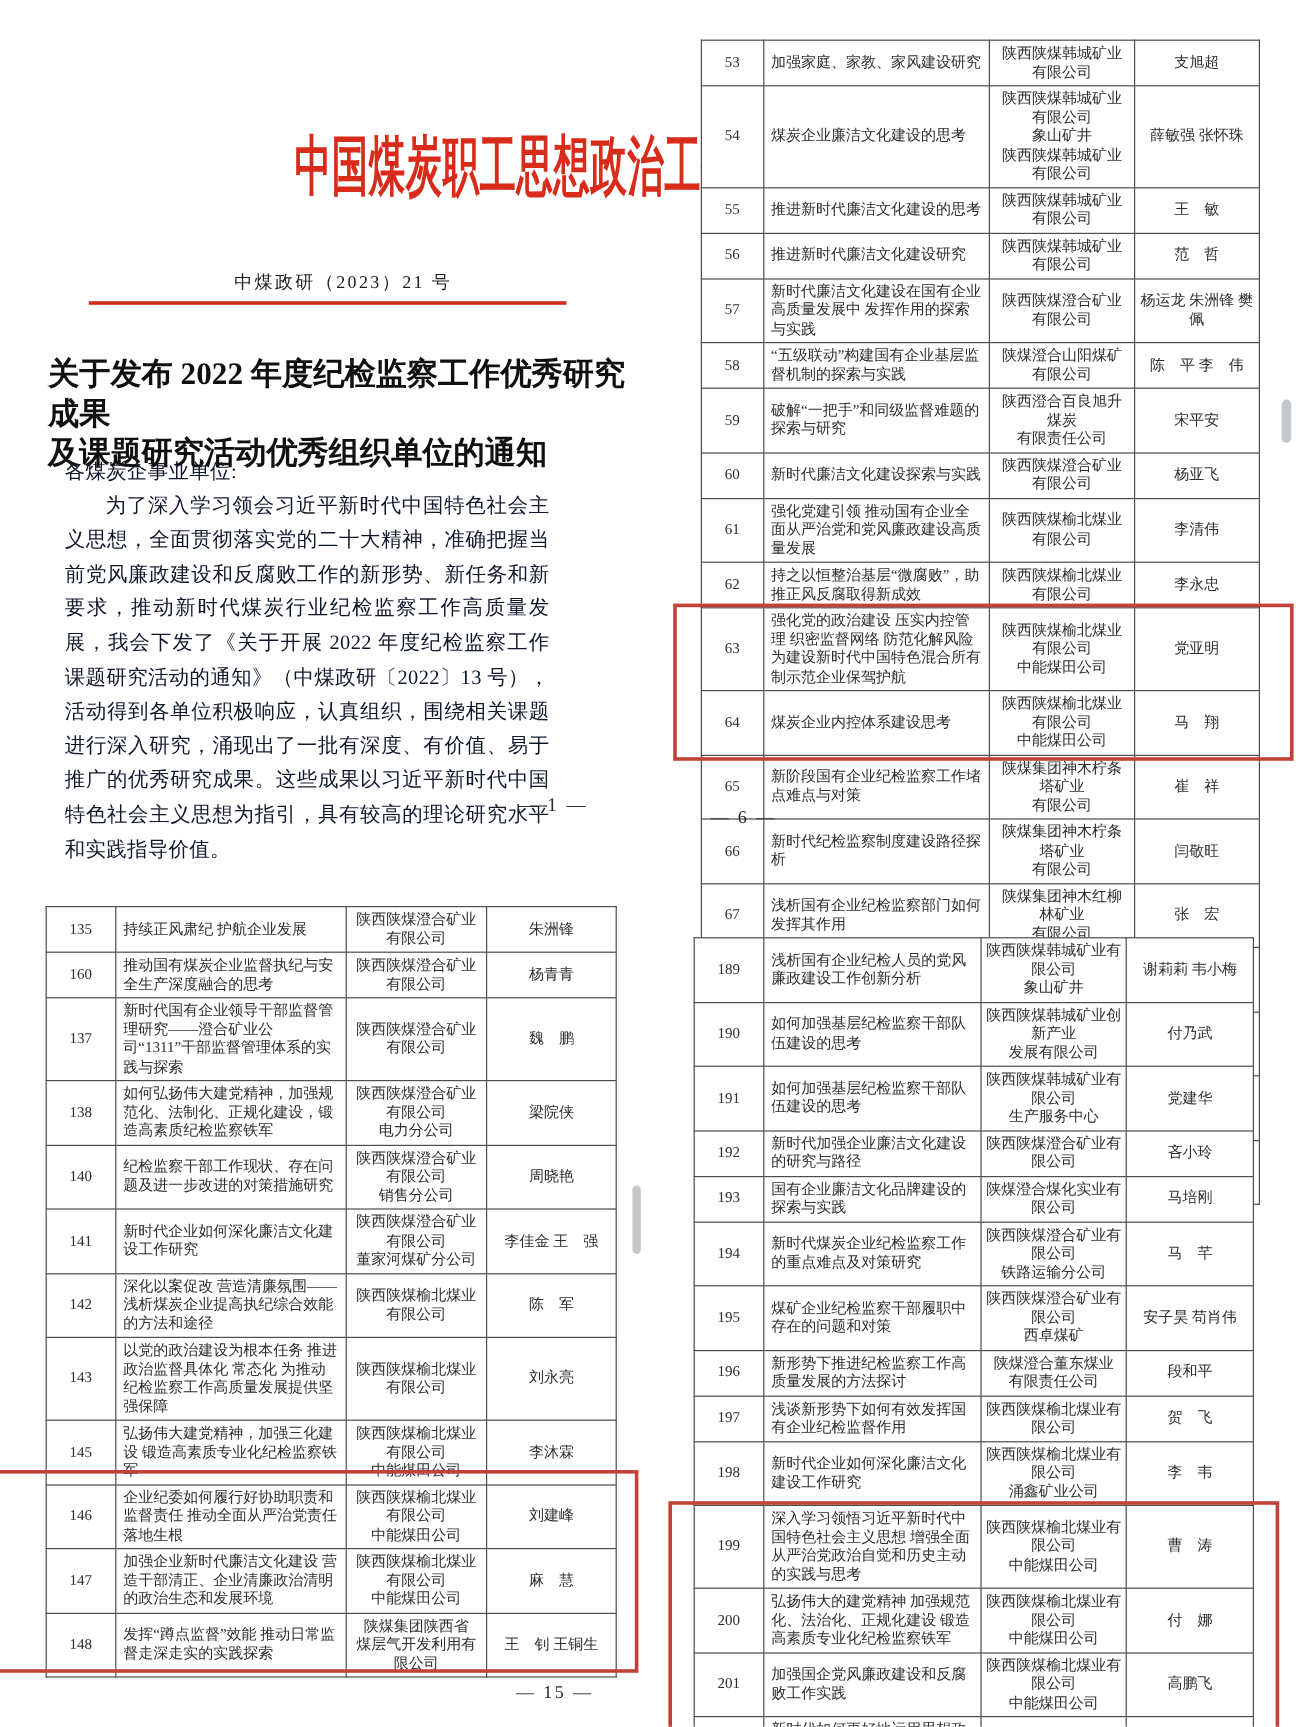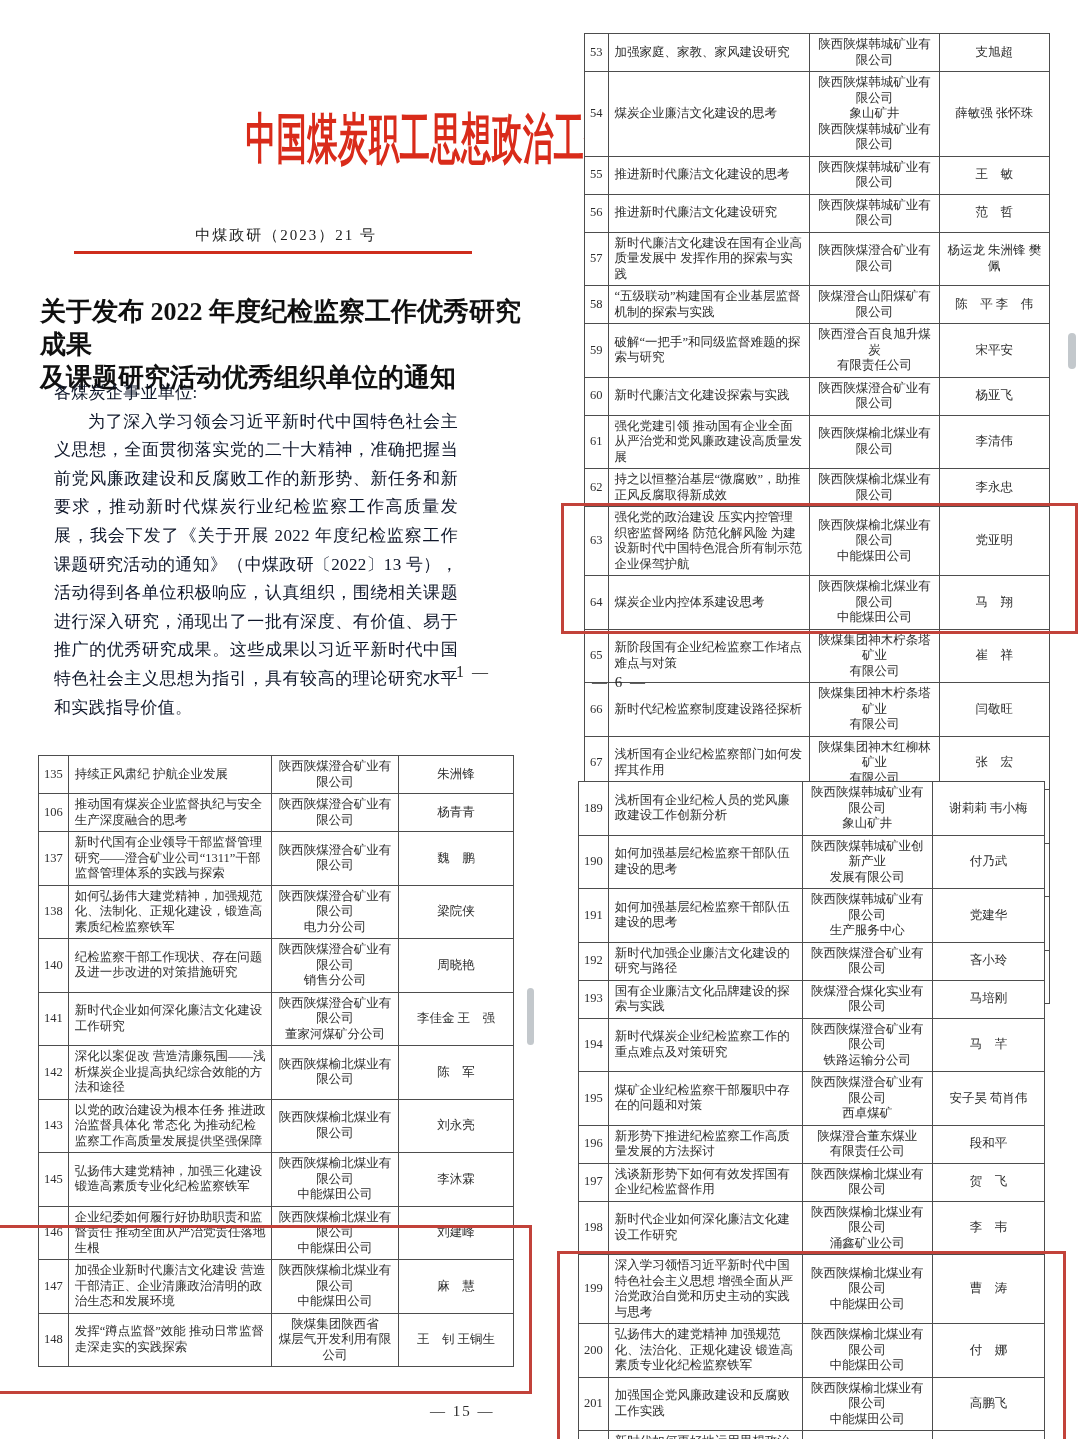--- a/index.html
+++ b/index.html
@@ -33,21 +33,21 @@
   .page-num{position:absolute;font-size:16px;letter-spacing:2px;color:#2a2a2a;}
   #pagenum-1{top:663px;right:42px;}
   
   table{border-collapse:collapse;table-layout:fixed;background:#fff;}
   td{
     border:1px solid #4d4d4d;
     font-size:12.5px;line-height:1.24;color:#2e2e2e;
     padding:3px 4px;height:26px;vertical-align:middle;
     overflow:hidden;
   }
-  .c-no{text-align:center;padding:3px 5px;}
+  .c-no{text-align:center;padding:3px 19px;}
   .c-title{text-align:left;padding-left:6px;padding-right:5px;}
   .c-org{text-align:center;white-space:pre-line;}
   .c-auth{text-align:center;white-space:pre-line;}
   #table-wrap-p6{position:absolute;left:584px;top:33px;width:466px;}
   #table-wrap-p15{position:absolute;left:38px;top:755px;width:476px;}
   #table-wrap-plast{position:absolute;left:578px;top:781px;width:467px;}
   .table-footer{position:absolute;font-size:15px;letter-spacing:2px;color:#2a2a2a;}
   #pagenum-6{left:592px;top:674px;}
   #pagenum-15{left:430px;top:1403px;width:100px;text-align:left;}
   
@@ -225,21 +225,21 @@
         <col style="width:116px">
       </colgroup>
     <tbody>
         <tr>
           <td class="c-no">135</td>
           <td class="c-title">持续正风肃纪 护航企业发展</td>
           <td class="c-org">陕西陕煤澄合矿业有限公司</td>
           <td class="c-auth">朱洲锋</td>
         </tr>
         <tr>
-          <td class="c-no">106</td>
+          <td class="c-no">160</td>
           <td class="c-title">推动国有煤炭企业监督执纪与安全生产深度融合的思考</td>
           <td class="c-org">陕西陕煤澄合矿业有限公司</td>
           <td class="c-auth">杨青青</td>
         </tr>
         <tr>
           <td class="c-no">137</td>
           <td class="c-title">新时代国有企业领导干部监督管理研究——澄合矿业公司“1311”干部监督管理体系的实践与探索</td>
           <td class="c-org">陕西陕煤澄合矿业有限公司</td>
           <td class="c-auth">魏　鹏</td>
         </tr>

